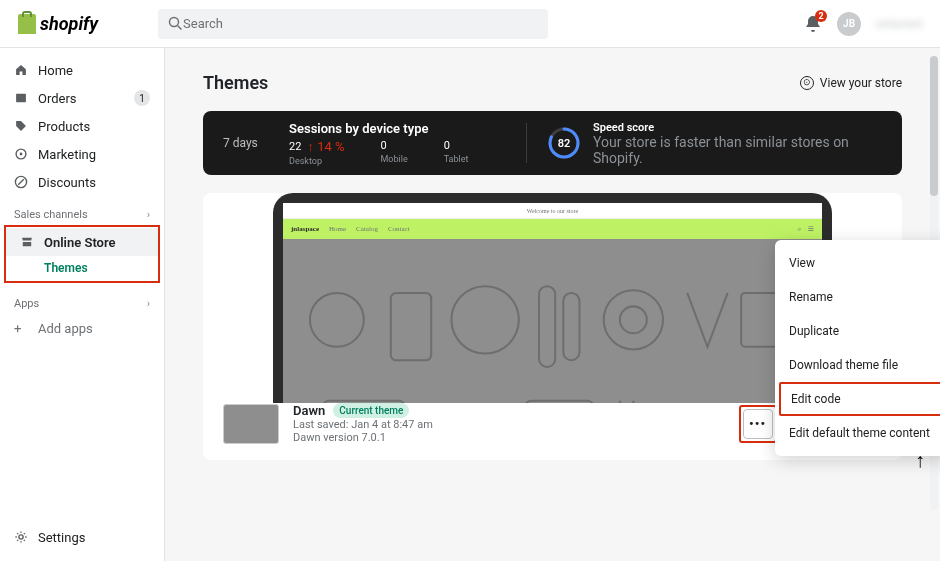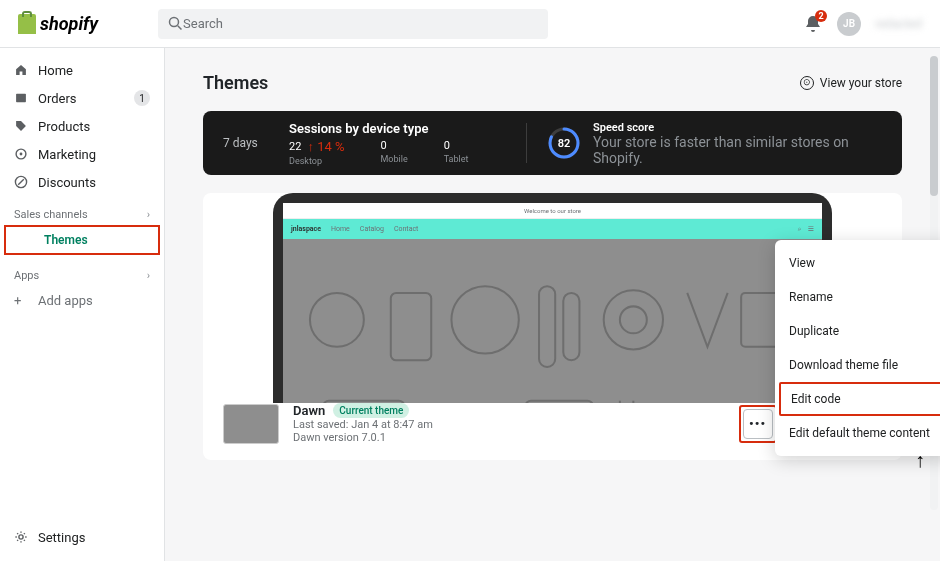--- a/index.html
+++ b/index.html
@@ -50,21 +50,21 @@
   .divider-v { width: 1px; height: 40px; background: #3d3d3d; margin: 0 20px; }
   .score-section { display: flex; align-items: center; gap: 12px; }
   .score-ring { width: 34px; height: 34px; position: relative; }
   .score-ring svg { transform: rotate(-90deg); }
   .score-val { position: absolute; inset: 0; display: flex; align-items: center; justify-content: center; font-size: 11px; font-weight: 600; }
   .score-text .t1 { font-size: 11px; font-weight: 600; }
   .score-text .t2 { font-size: 14px; color: #8c9196; }
 
   .theme-card { background: #fff; border-radius: 8px; padding: 0 0 16px 0; position: relative; }
   .preview-frame { margin: 0 70px; background: #2c2c2c; border-radius: 20px 20px 0 0; padding: 10px 10px 0 10px; height: 210px; overflow: hidden; }
-  .preview-inner { background: #5eead4; height: 100%; position: relative; }
+  .preview-inner { background: #bef264; height: 100%; position: relative; font-family: Liberation Serif, serif; }
   .preview-header { height: 16px; background: #fff; display: flex; align-items: center; justify-content: center; font-size: 6px; color: #6d7175; border-bottom: 1px solid #eee; }
   .preview-nav { height: 20px; display: flex; align-items: center; padding: 0 8px; gap: 10px; font-size: 7px; color: #6d7175; }
   .preview-nav .brand { font-weight: 600; color: #2c2c2c; }
   .preview-nav .navright { margin-left: auto; display: flex; gap: 6px; }
   .pattern { background: #8e8e8e; height: 200px; position: relative; overflow: hidden; }
   .pattern svg { position: absolute; inset: 0; }
 
   .theme-footer { display: flex; align-items: center; padding: 0 20px 0 20px; gap: 14px; }
   .thumb { width: 56px; height: 40px; background: #8e8e8e; border: 1px solid #ccc; border-radius: 3px; }
   .theme-meta .name { font-size: 13px; font-weight: 600; display: flex; align-items: center; gap: 8px; }
@@ -147,20 +147,26 @@
             </svg>
             <span>Discounts</span>
           </li>
       </ul>
 
       <div class="section-label">
           <span>Sales channels</span>
           <span class="chev">›</span>
         </div>
       <div class="highlight-box">
+        <div class="nav-item selected">
+            <svg viewBox="0 0 20 20" fill="currentColor">
+              <path d="M3 4h14l-1 4H4L3 4zm1 6h12v6H4v-6z"></path>
+            </svg>
+            <span>Online Store</span>
+          </div>
         <ul class="subnav">
           <li class="sub-item active">Themes</li>
         </ul>
       </div>
 
       <div class="section-label">
           <span>Apps</span>
           <span class="chev">›</span>
         </div>
       <div class="nav-item add-apps">

